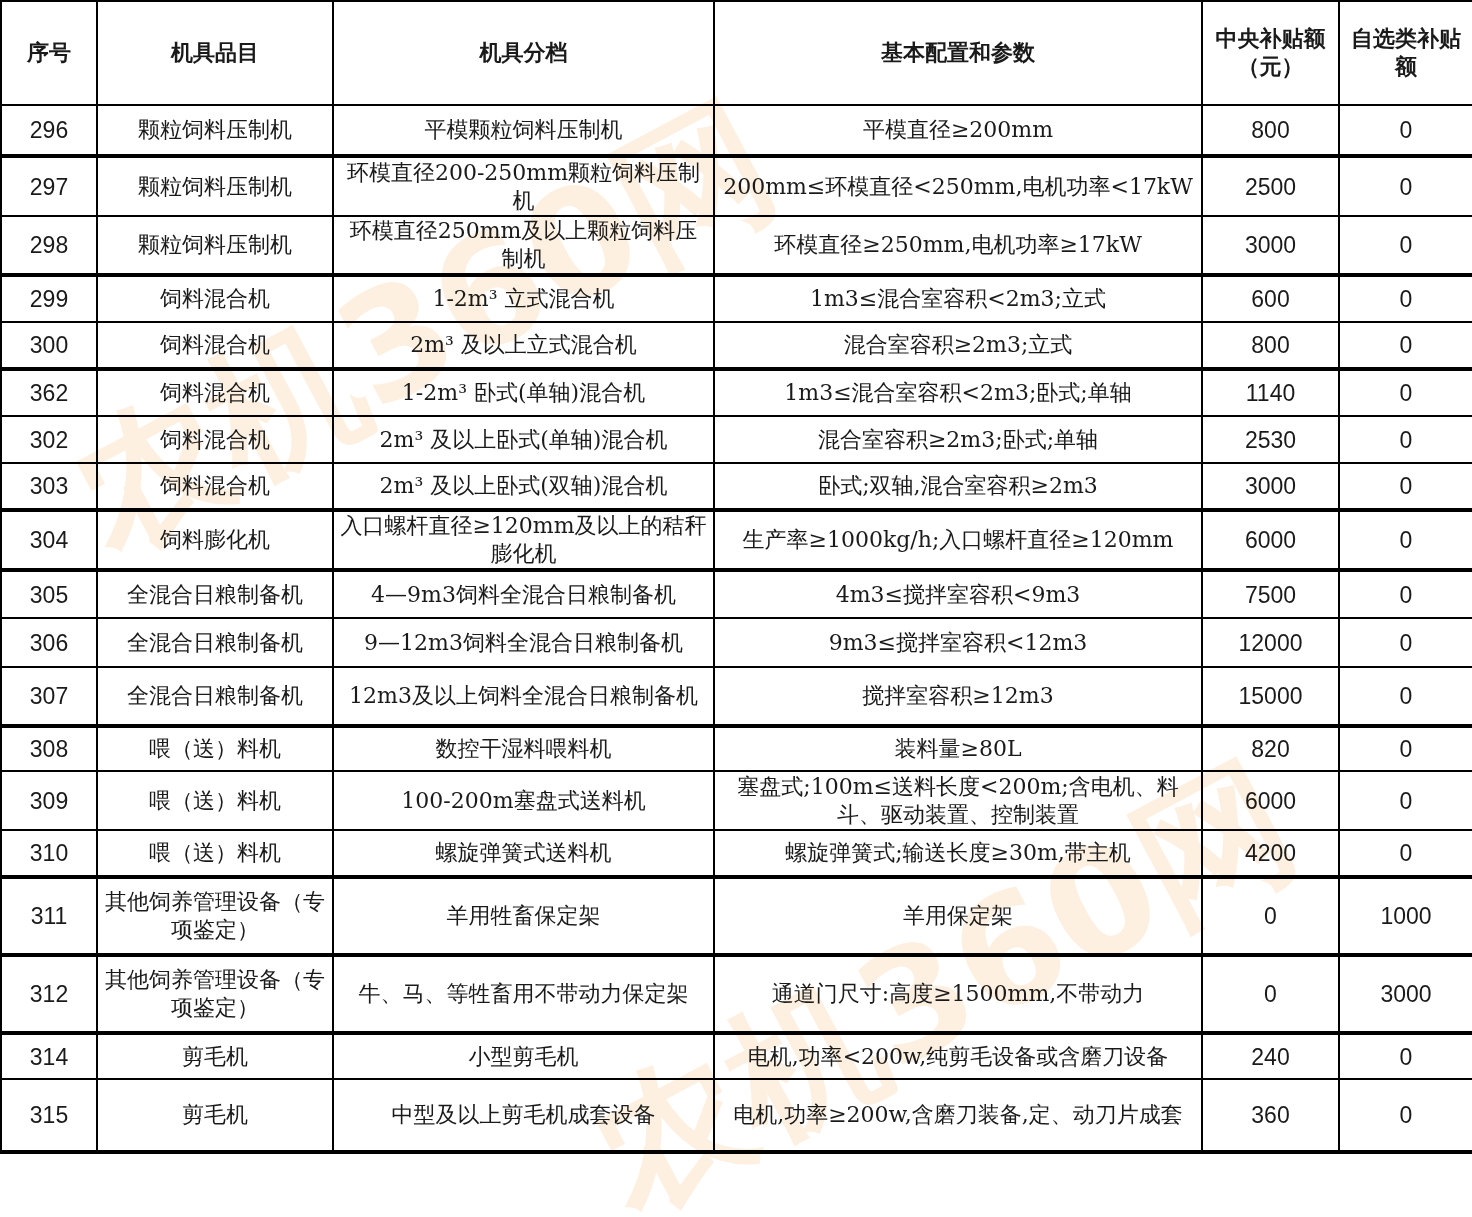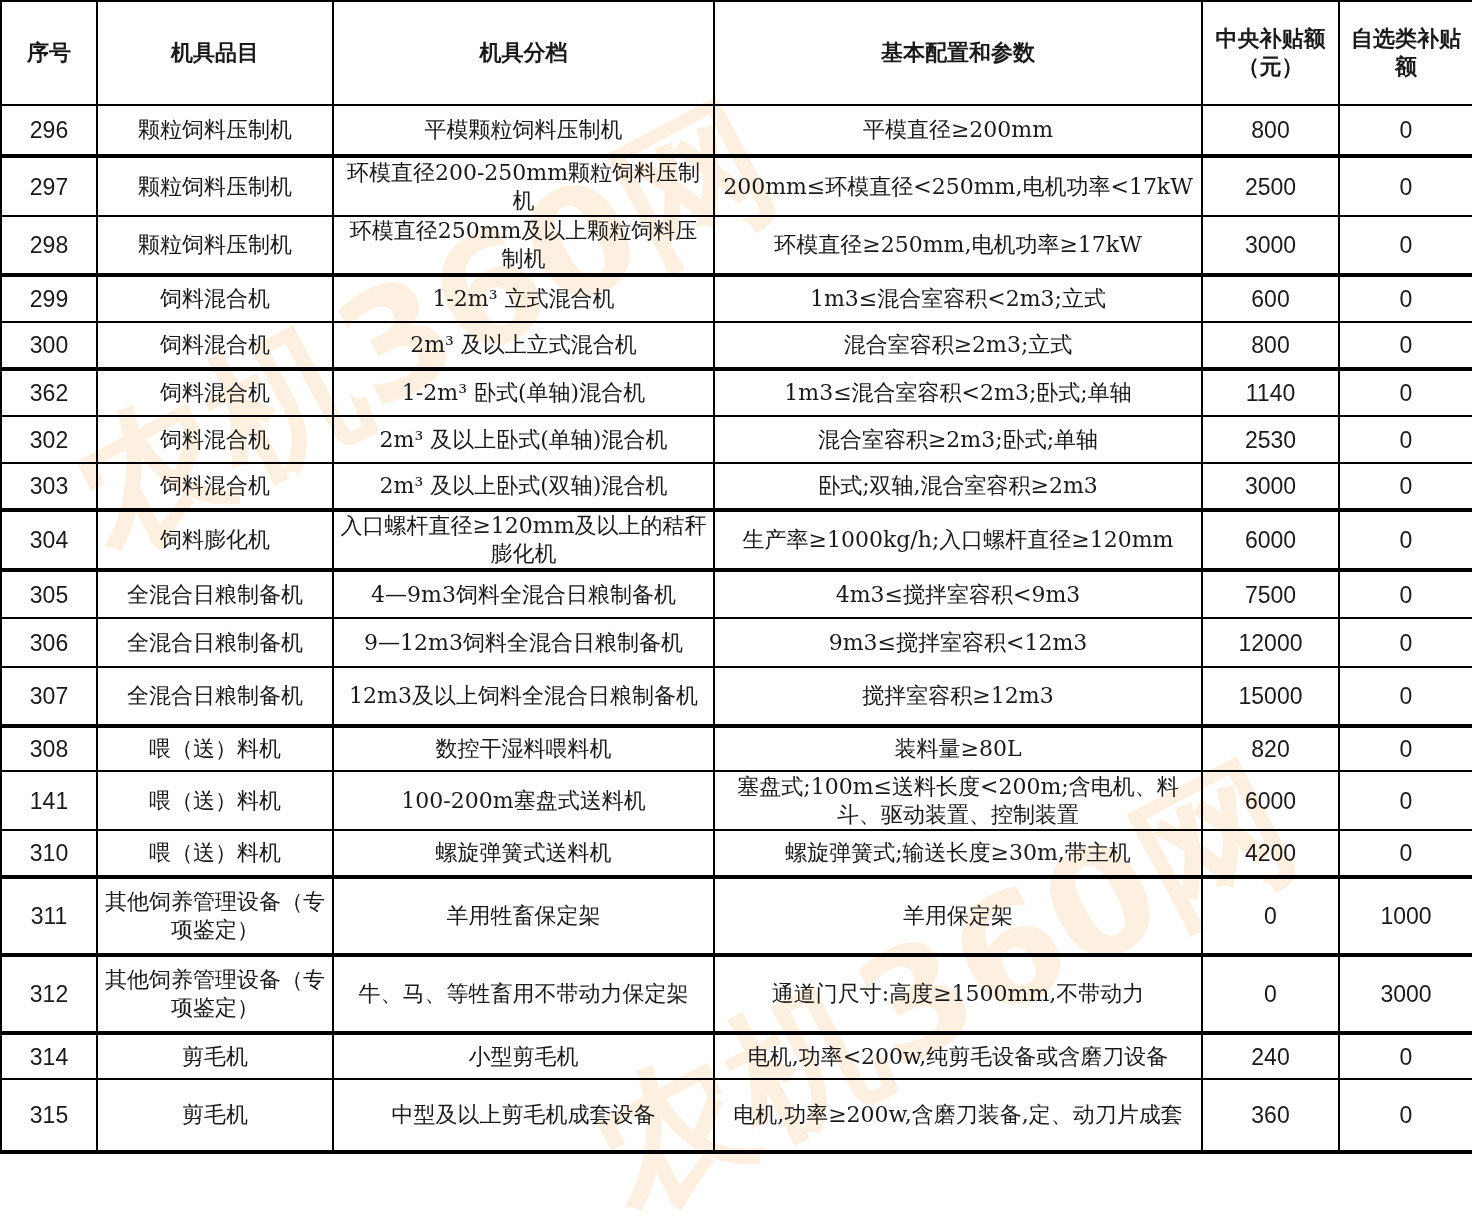--- a/index.html
+++ b/index.html
@@ -150,21 +150,21 @@
       </tr>
       <tr style="height: 45px;">
         <td class="num">308</td>
         <td>喂（送）料机</td>
         <td>数控干湿料喂料机</td>
         <td>装料量≥80L</td>
         <td class="num">820</td>
         <td class="num">0</td>
       </tr>
       <tr style="height: 59px;">
-        <td class="num">141</td>
+        <td class="num">309</td>
         <td>喂（送）料机</td>
         <td>100-200m塞盘式送料机</td>
         <td>塞盘式;100m≤送料长度&lt;200m;含电机、料斗、驱动装置、控制装置</td>
         <td class="num">6000</td>
         <td class="num">0</td>
       </tr>
       <tr class="bottom" style="height: 47px;">
         <td class="num">310</td>
         <td>喂（送）料机</td>
         <td>螺旋弹簧式送料机</td>

